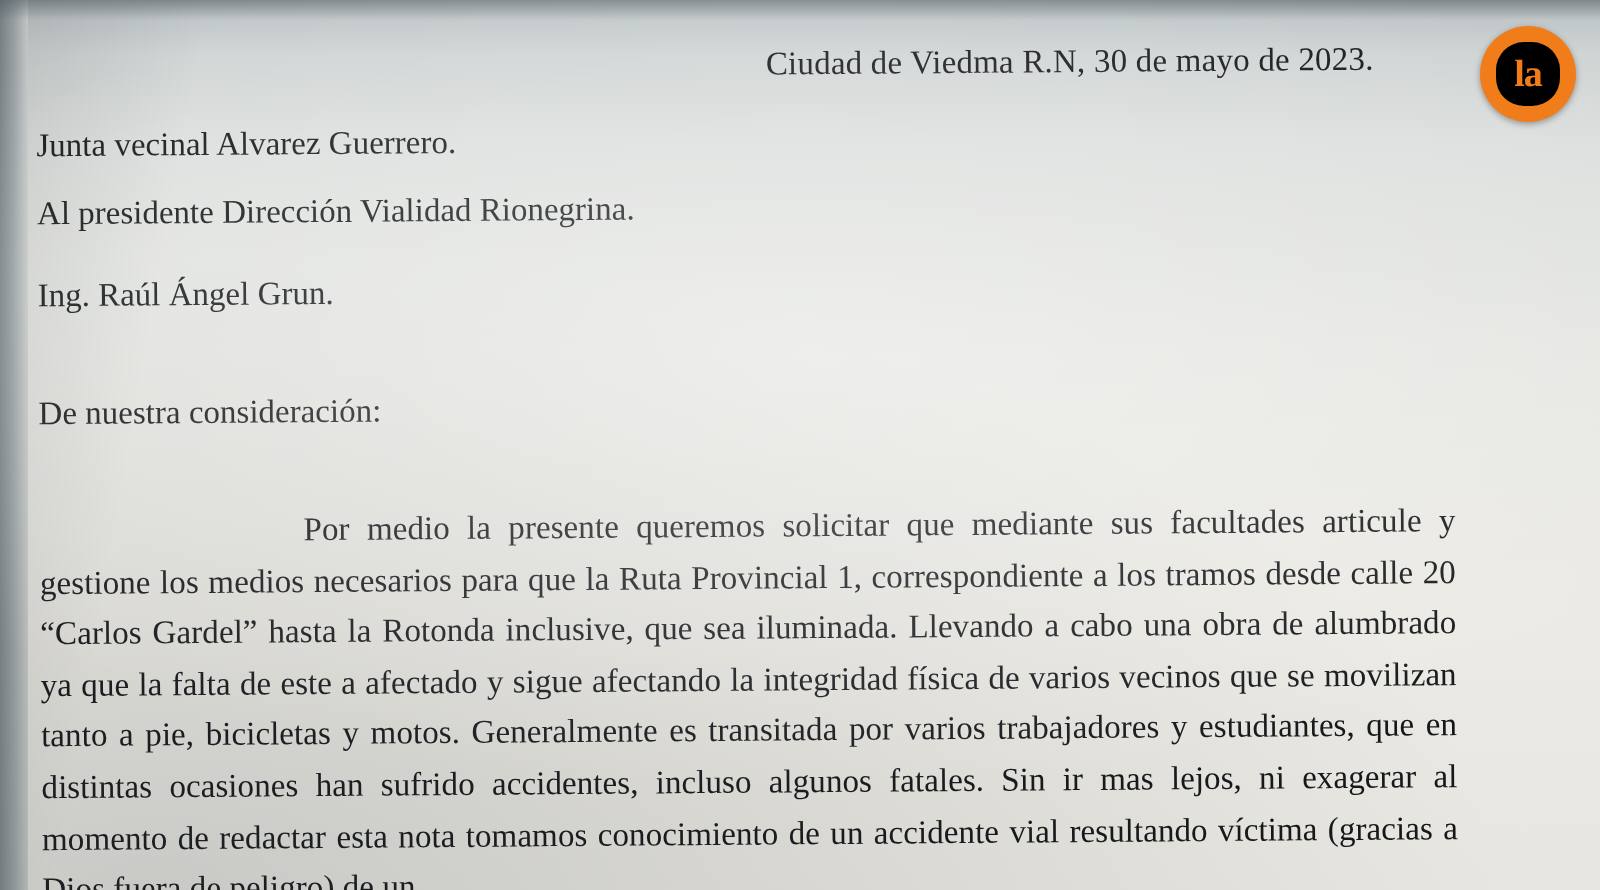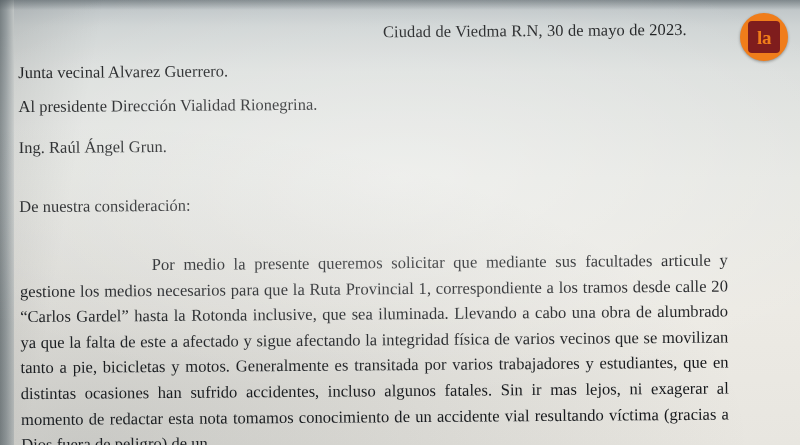--- a/index.html
+++ b/index.html
@@ -107,22 +107,22 @@
     right: 12px;
     width: 48px;
     height: 48px;
     border-radius: 50%;
     background: #f07d1a;
     box-shadow: 0 1px 3px rgba(0,0,0,0.35);
   }
   .logo-inner {
     position: absolute;
     inset: 8px;
-    background: #7f1d1d;
-    border-radius: 4px;
+    background: #000000;
+    border-radius: 14px;
     display: flex;
     align-items: center;
     justify-content: center;
   }
   .logo-text {
     font-family: "Liberation Serif", serif;
     font-weight: bold;
     font-size: 19px;
     color: #f07d1a;
     line-height: 1;

